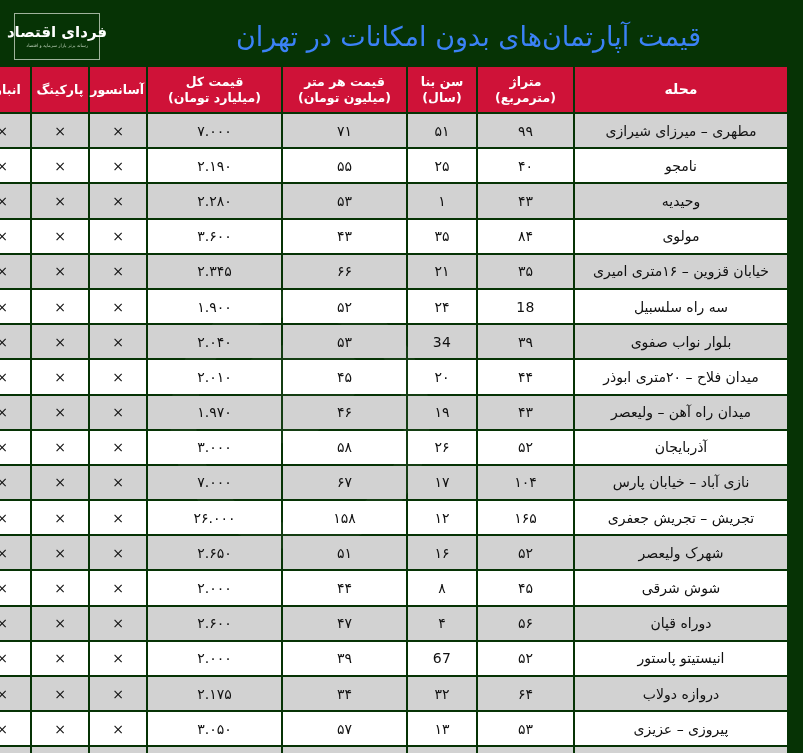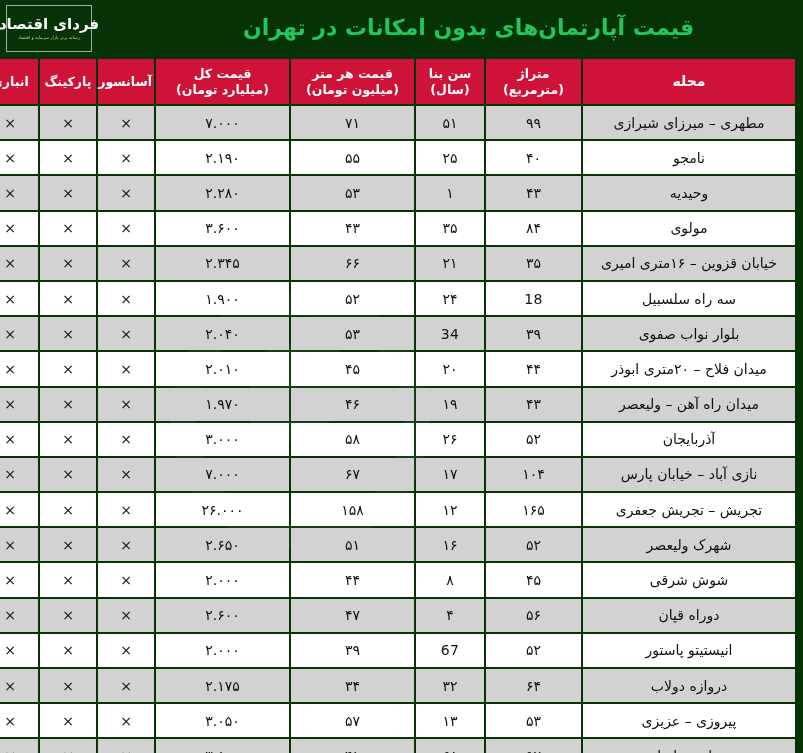--- a/index.html
+++ b/index.html
@@ -15,21 +15,21 @@
     background: #063305;
     font-family: "DejaVu Sans", "Liberation Sans", sans-serif;
     direction: rtl;
   }
 
   .infographic {
     position: relative;
     width: 803px;
     height: 753px;
     background: #063305;
-    padding: 0;
+    padding: 8px;
   }
 
   
   .watermark {
     position: absolute;
     left: 0; top: 0;
     width: 803px;
     height: 753px;
     pointer-events: none;
     z-index: 3;
@@ -72,23 +72,23 @@
     color: #bcd0b9;
     font-size: 4.5px;
     margin-top: 3px;
     white-space: nowrap;
     letter-spacing: .2px;
   }
 
   .title {
     flex: 1 1 auto;
     text-align: center;
-    color: #22c55e;
-    font-size: 22px;
-    font-weight: bold;
+    color: #3b82f6;
+    font-size: 27px;
+    font-weight: normal;
     letter-spacing: -0.3px;
     padding-left: 34px;
     padding-right: 4px;
     white-space: nowrap;
     line-height: 1.1;
   }
 
   
   .table-wrap {
     position: relative;

